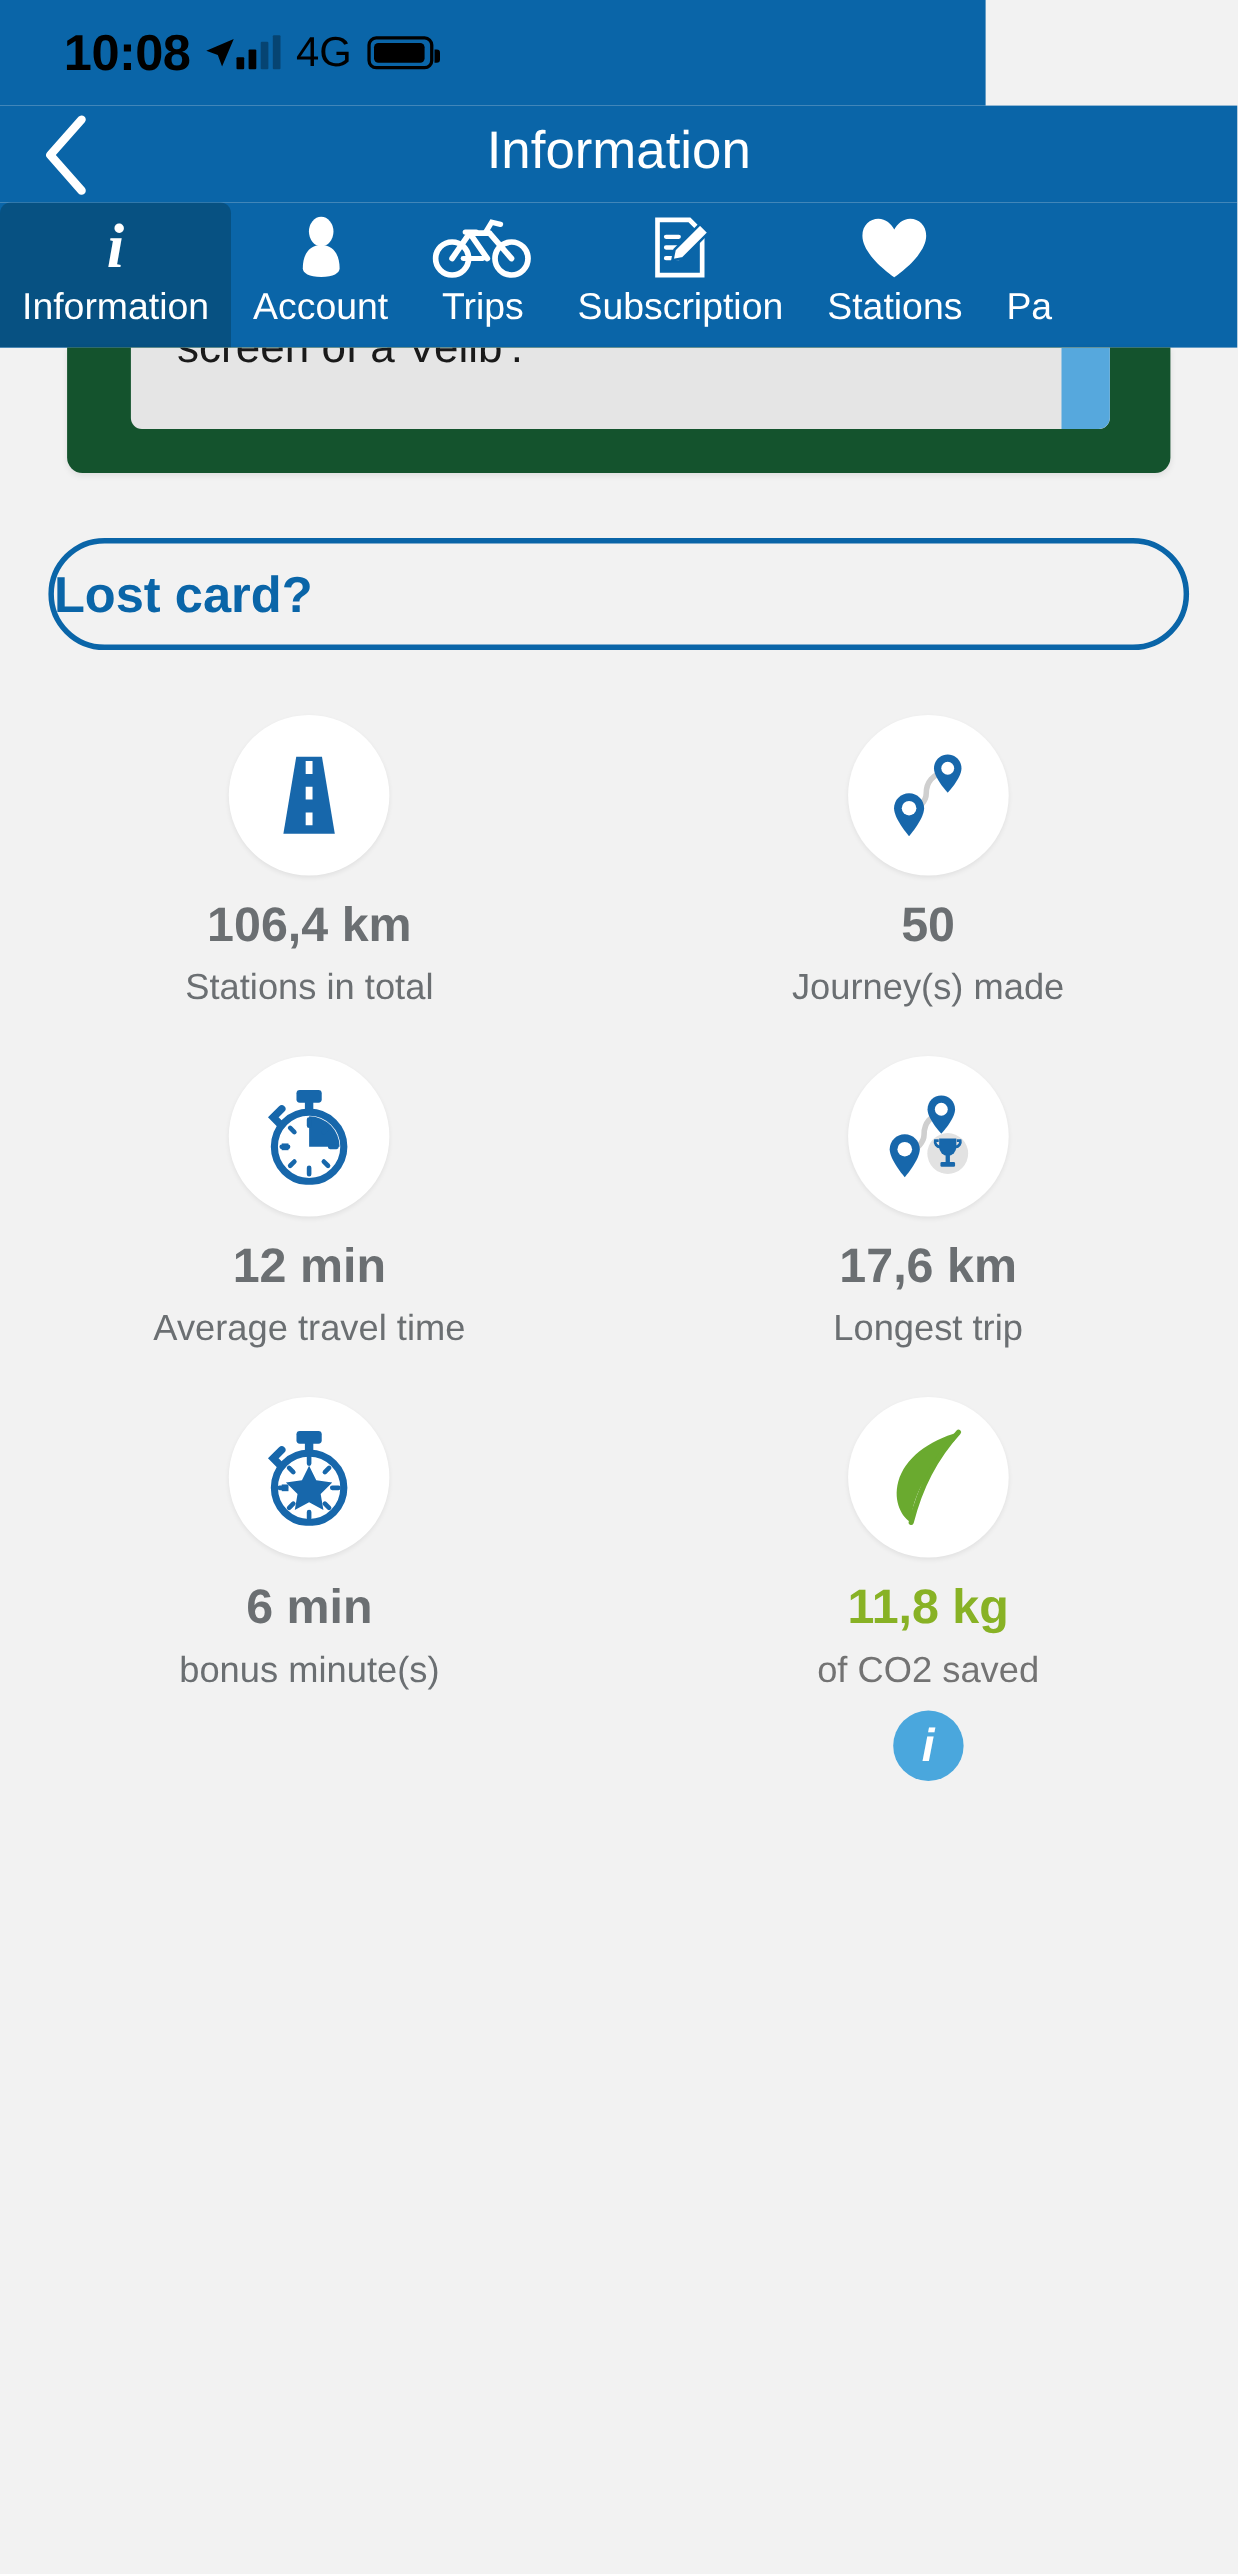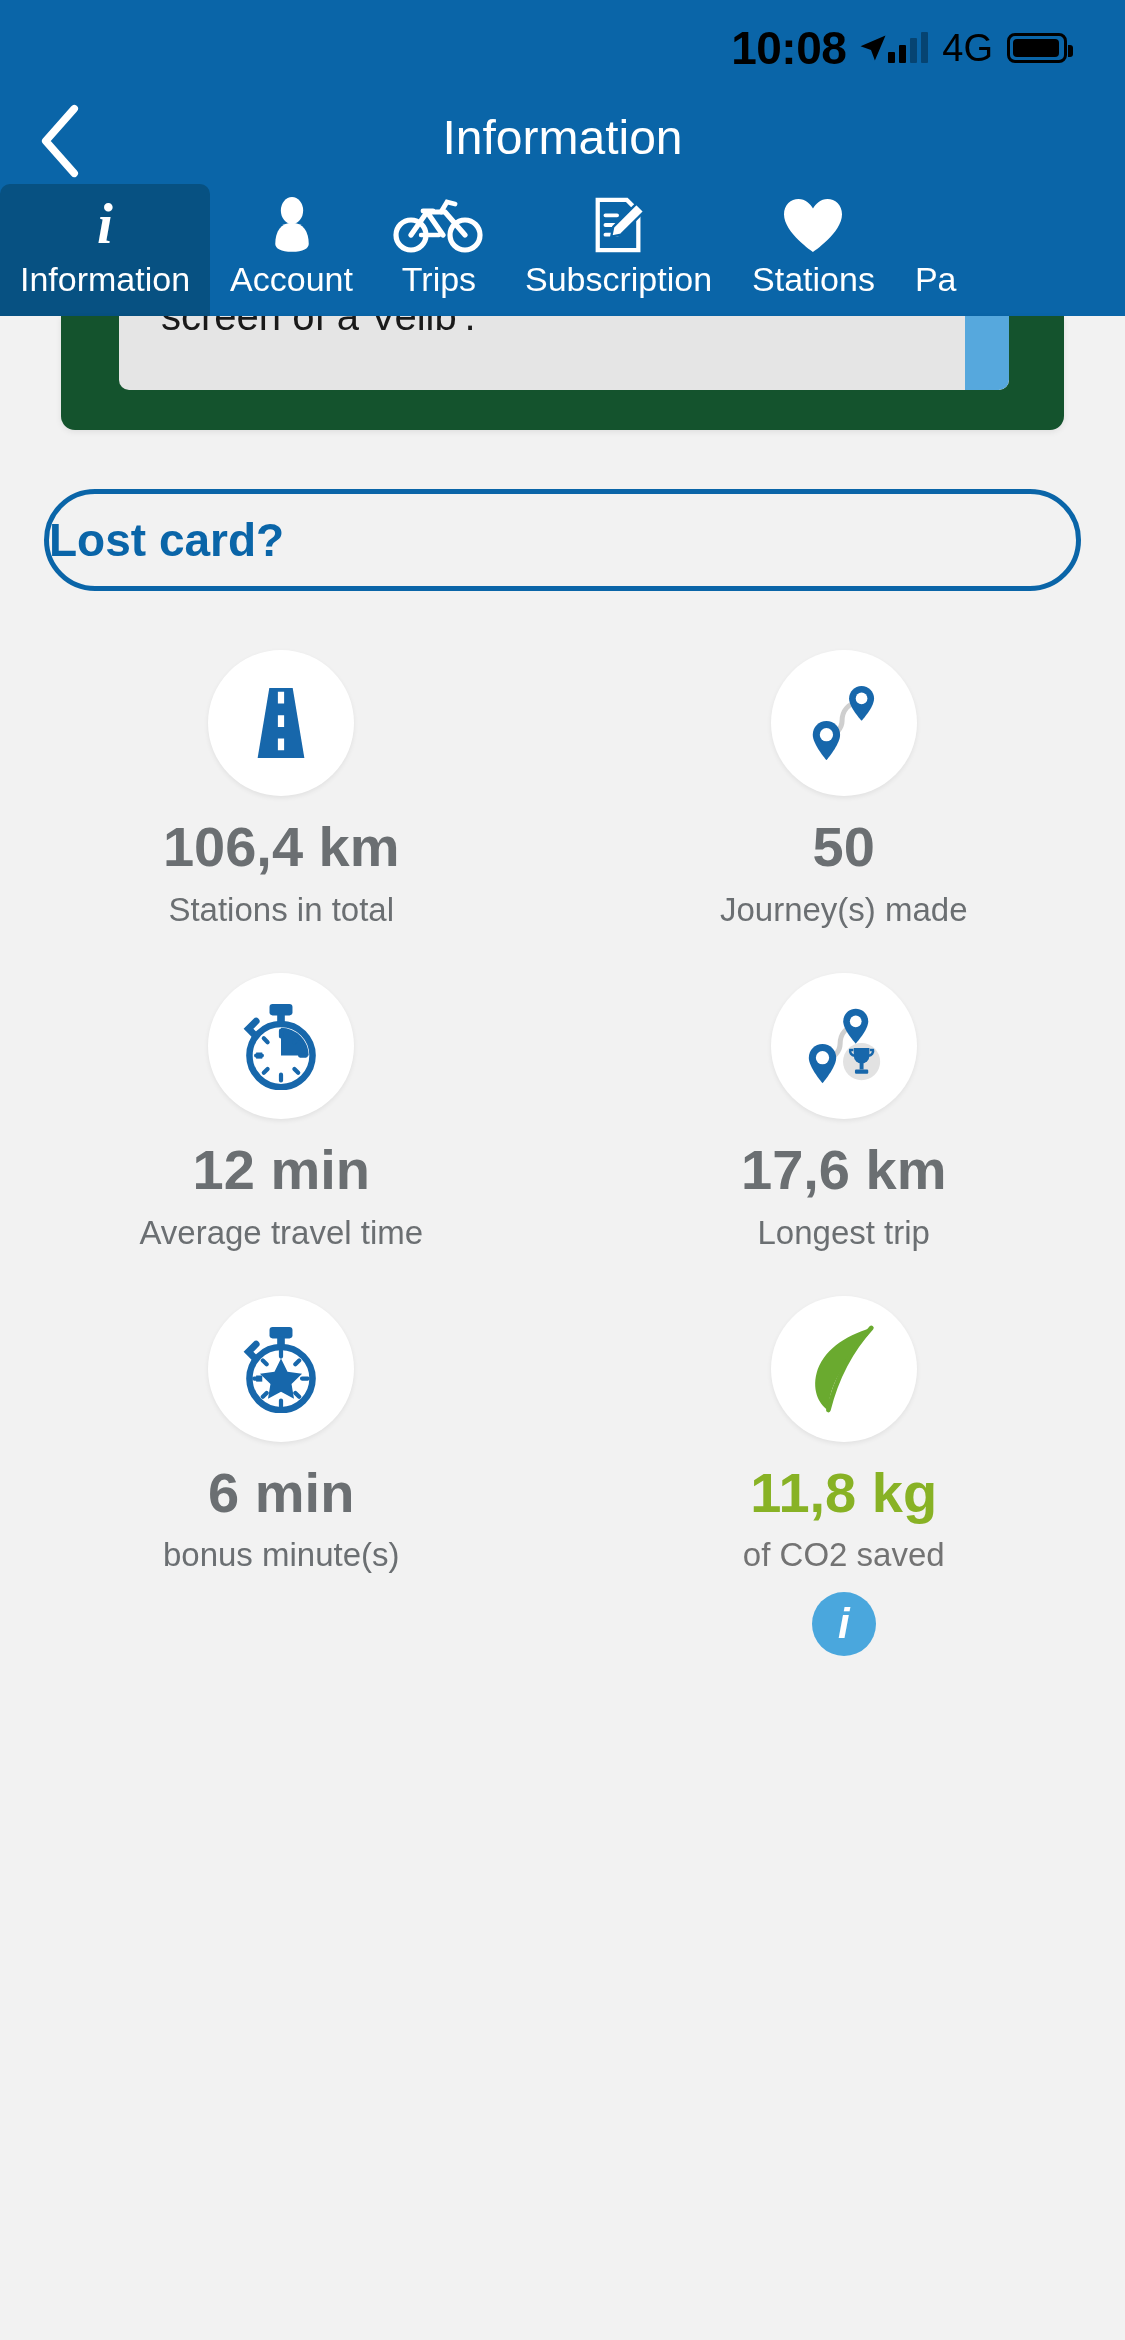--- a/index.html
+++ b/index.html
@@ -6,23 +6,23 @@
   html, body {
     width: 1125px; height: 2340px;
     font-family: "Liberation Sans", sans-serif;
     background: #f2f2f2;
     overflow: hidden;
   }
   .screen { position: relative; width: 1125px; height: 2340px; background: #f2f2f2; }
 
   
   .statusbar {
-    position: absolute; top: 0; left: 0; width: 1125px; height: 96px;
+    position: absolute; top: 0; left: 0; width: 896px; height: 96px;
     background: #0a65a8;
-    display: flex; align-items: center; justify-content: flex-end;
+    display: flex; align-items: center; justify-content: flex-start;
     padding: 17px 58px;
   }
   .status-left { display: flex; align-items: center; gap: 12px; }
   .status-time { font-size: 46px; font-weight: 600; color: #000; letter-spacing: -0.5px; }
   .loc-arrow { width: 30px; height: 30px; display: block; }
   .status-right { display: flex; align-items: center; gap: 14px; }
   .signal { display: flex; align-items: flex-end; gap: 4px; height: 30px; }
   .signal i { display: block; width: 7px; background: #000; border-radius: 1px; }
   .signal i:nth-child(1) { height: 11px; }
   .signal i:nth-child(2) { height: 18px; }
@@ -105,21 +105,21 @@
     display: flex; flex-direction: column; align-items: center;
     padding-bottom: 8px;
   }
   .stat-bubble {
     width: 146px; height: 146px; border-radius: 50%;
     background: #fff;
     box-shadow: 0 2px 5px rgba(0,0,0,.07);
     display: flex; align-items: center; justify-content: center;
     margin-bottom: 22px;
   }
-  .stat-value { font-size: 56px; font-weight: 600; color: #6b6f72; line-height: 1.05; }
+  .stat-value { font-size: 44px; font-weight: 600; color: #6b6f72; line-height: 1.05; }
   .stat-value.green { color: #88b225; }
   .stat-label { font-size: 33px; color: #6b6f72; margin-top: 14px; }
   .stat-label.green { color: #737373; }
   .row-gap { height: 36px; width: 100%; }
 
   .badge-info {
     width: 64px; height: 64px; border-radius: 50%;
     background: #4aa7dd;
     display: flex; align-items: center; justify-content: center;
     color: #fff; font-size: 42px; font-style: italic; font-weight: 700;

